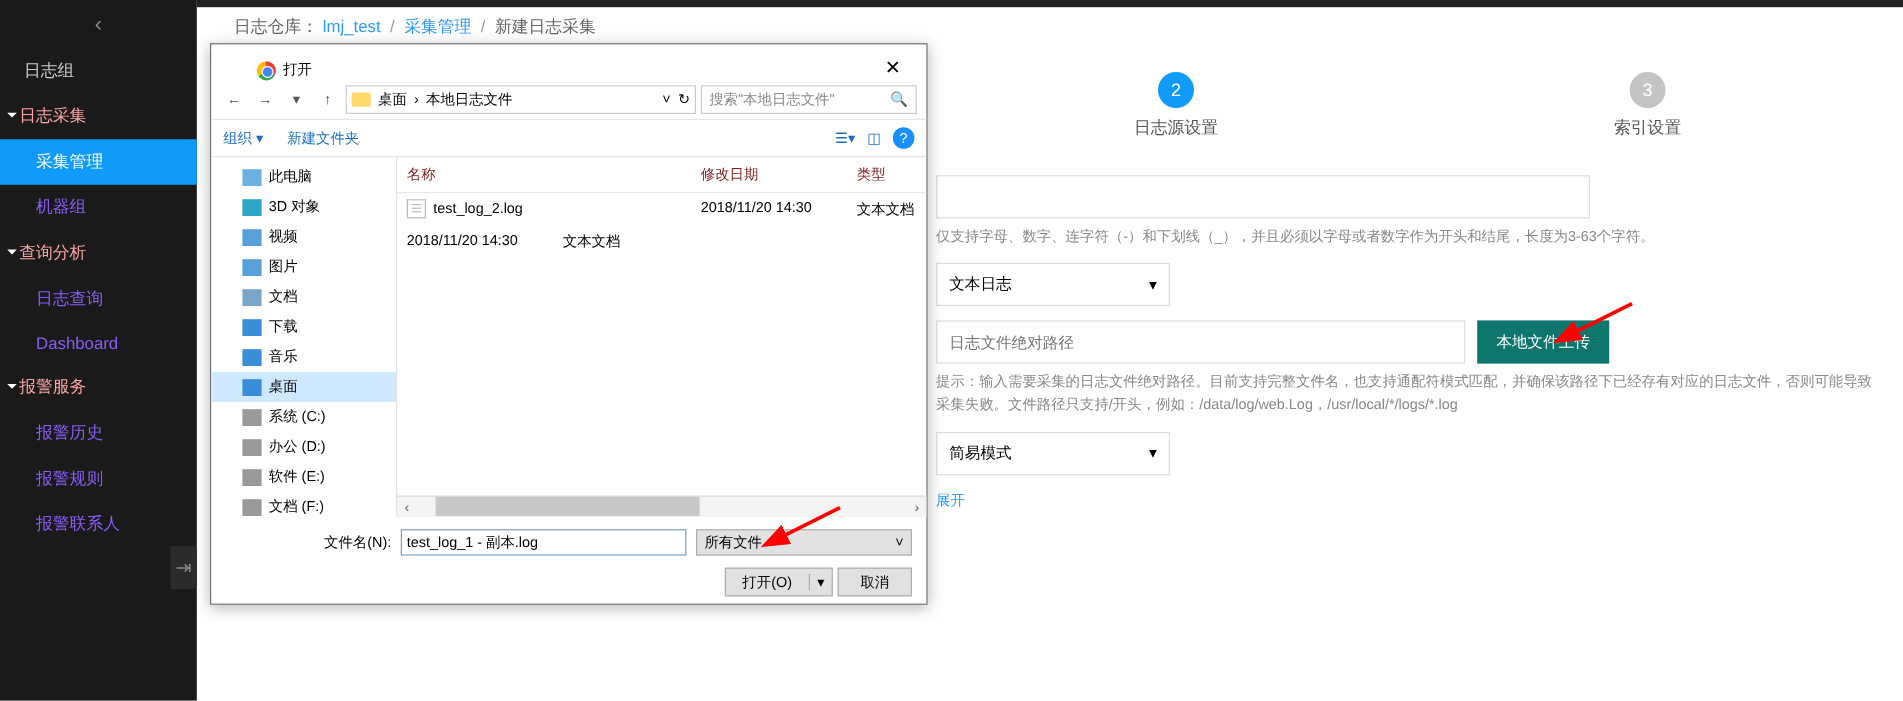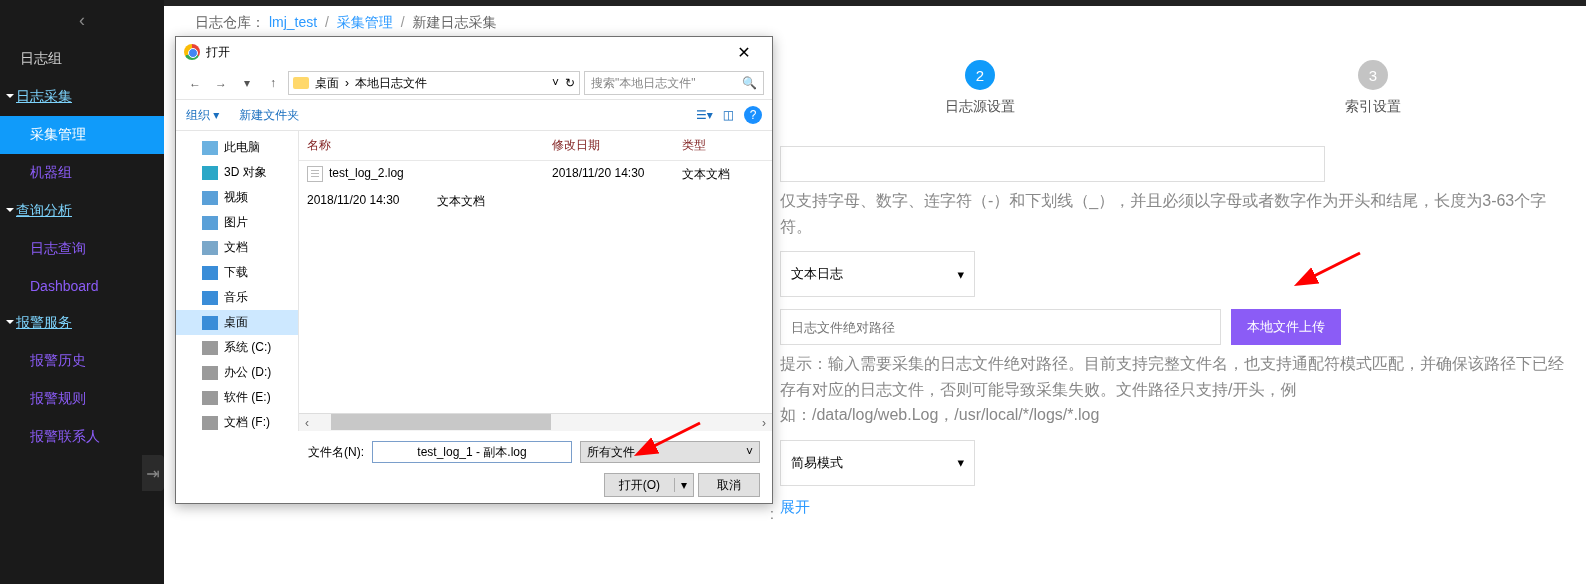--- a/index.html
+++ b/index.html
@@ -2,65 +2,65 @@
 <html><head>
 <meta charset="utf-8">
 <style>
   * { box-sizing: border-box; margin: 0; padding: 0; font-family: "Microsoft YaHei", Arial, sans-serif; }
   body { width: 1586px; height: 584px; background: #fff; position: relative; overflow: hidden; }
   
   
   .sidebar { position: absolute; left: 0; top: 0; width: 164px; height: 584px; background: #1a1a1a; color: #ccc; font-size: 14px; }
   .sidebar-collapse { height: 40px; display:flex; align-items:center; justify-content:center; color:#888; font-size:18px; }
   .side-item { padding: 10px 20px; cursor: pointer; }
-  .side-group { padding: 10px 16px; color: #7dd3fc; position: relative; text-decoration: underline; }
+  .side-group { padding: 10px 16px; color: #fca5a5; position: relative; }
   .side-group::before { content:''; position:absolute; left:6px; top:16px; border:4px solid transparent; border-top-color:#fff; }
   .side-sub { padding: 10px 30px; color: #8b5cf6; }
   .side-sub.active { background:#109bfa; color:#fff; }
   .expand-handle { position:absolute; left:142px; top:455px; width:22px; height:36px; background:#2b2b2b; border-radius:0 4px 4px 0; display:flex; align-items:center; justify-content:center; color:#888; }
   
   
   .topbar { position:absolute; left:164px; top:0; right:0; height:6px; background:#222; }
   .breadcrumb { position:absolute; left:195px; top:14px; font-size:14px; color:#666; }
   .breadcrumb a { color:#2b99ff; text-decoration:none; }
   .crumb-sep { margin:0 4px; color:#999; }
   
   
   .main { position:absolute; left:780px; top:60px; right:20px; }
   .steps { display:flex; justify-content:space-around; margin-bottom:30px; }
   .step { text-align:center; font-size:14px; color:#555; }
   .step-circle { width:30px; height:30px; border-radius:50%; background:#c4c4c4; color:#fff; display:flex; align-items:center; justify-content:center; margin:0 auto 8px; font-size:15px; }
   .step.active .step-circle { background:#109bfa; }
   .form-row { margin-bottom:12px; position:relative; }
   .text-input { width:545px; height:36px; border:1px solid #ddd; padding:0 10px; font-size:13px; }
-  .helper { font-size:16px; color:#888; margin-top:6px; line-height:1.6; }
-  .select-box { width:195px; height:46px; border:1px solid #ddd; padding:0 10px; font-size:13px; display:flex; align-items:center; justify-content:space-between; cursor:pointer; }
+  .helper { font-size:12px; color:#888; margin-top:6px; line-height:1.6; }
+  .select-box { width:195px; height:36px; border:1px solid #ddd; padding:0 10px; font-size:13px; display:flex; align-items:center; justify-content:space-between; cursor:pointer; }
   .path-row { display:flex; gap:10px; }
   .path-input { width:441px; height:36px; border:1px solid #ddd; padding:0 10px; font-size:13px; }
-  .upload-btn { background:#8b5cf6; color:#fff; border:none; height:36px; padding:0 16px; font-size:13px; cursor:pointer; }
-  .link { color:#2b99ff; font-size:15px; cursor:pointer;text-align:right; }
+  .upload-btn { background:#0f766e; color:#fff; border:none; height:36px; padding:0 16px; font-size:13px; cursor:pointer; }
+  .link { color:#2b99ff; font-size:12px; cursor:pointer;text-align:right; }
   .colon { position:absolute; left:-10px; top:8px; color:#777; font-size:14px; }
   
   
   .dialog { position:absolute; left:175px; top:36px; width:598px; height:468px; background:#fff; border:1px solid #707070; box-shadow:0 3px 12px rgba(0,0,0,0.3); }
-  .dlg-title { height:30px; display:flex; align-items:center; padding:0 8px; font-size:12px; }
+  .dlg-title { height:30px; display:flex; align-items:flex-end; padding:0 8px; font-size:12px;margin-left:30px; }
   .dlg-title .chrome-ico { width:16px; height:16px; border-radius:50%; background:conic-gradient(#ea4335 0 33%, #34a853 33% 66%, #fbbc05 66% 100%); margin-right:6px; position:relative; }
   .dlg-title .chrome-ico::after{content:'';position:absolute;left:4px;top:4px;width:8px;height:8px;border-radius:50%;background:#4285f4;border:1px solid #fff;}
   .dlg-close { margin-left:auto; width:40px; text-align:center; font-size:16px; cursor:pointer; }
   .dlg-nav { height:32px; display:flex; align-items:center; padding:0 8px; gap:4px; font-size:12px; }
   .nav-btn { width:22px; height:22px; display:flex; align-items:center; justify-content:center; color:#555; cursor:pointer; }
   .addr-bar { flex:1; height:24px; border:1px solid #ccc; display:flex; align-items:center; padding:0 4px; gap:6px; }
   .addr-bar .folder-ico{width:16px;height:12px;background:#ffd86b;border-radius:2px;display:inline-block;}
   .addr-seg{display:flex;align-items:center;gap:6px;}
   .search-bar{width:180px;height:24px;border:1px solid #ccc;display:flex;align-items:center;padding:0 6px;color:#888;justify-content:space-between;}
   .dlg-toolbar{height:32px;border-top:1px solid #e5e5e5;border-bottom:1px solid #e5e5e5;display:flex;align-items:center;padding:0 10px;font-size:12px;color:#1a6fbf;gap:20px;}
   .dlg-toolbar .right{margin-left:auto;display:flex;gap:10px;align-items:center;}
   .help-ico{width:18px;height:18px;border-radius:50%;background:#1a90ff;color:#fff;display:flex;align-items:center;justify-content:center;font-size:12px;}
   .dlg-body{display:flex;height:300px;}
-  .tree{width:123px;border-right:1px solid #e5e5e5;font-size:12px;overflow:hidden;padding-top:4px;}
+  .tree{width:155px;border-right:1px solid #e5e5e5;font-size:12px;overflow:hidden;padding-top:4px;}
   .tree-item{padding:4px 10px 4px 26px;display:flex;align-items:center;gap:6px;cursor:pointer;white-space:nowrap;}
   .tree-item.sel{background:#cde8ff;}
   .tree-item .ico{width:16px;height:14px;display:inline-block;}
   .ico-pc{background:#6bb1e0;}
   .ico-3d{background:#2aa7c7;}
   .ico-vid{background:#5aa0d8;}
   .ico-pic{background:#5aa0d8;}
   .ico-doc{background:#7aa7c9;}
   .ico-dl{background:#3a8dd8;}
   .ico-music{background:#3a8dd8;}
@@ -75,21 +75,21 @@
   .fl-row{display:flex;padding:3px 0;cursor:pointer;}
   .fl-row div{padding:2px 8px;}
   .fl-row .file-ico{width:16px;height:16px;border:1px solid #bbb;display:inline-block;margin-right:6px;vertical-align:middle;position:relative;}
   .fl-row .file-ico::after{content:'';position:absolute;left:3px;top:3px;right:3px;height:1px;background:#bbb;box-shadow:0 3px 0 #bbb,0 6px 0 #bbb;}
   .hscroll{position:absolute;left:0;right:0;bottom:0;height:18px;border-top:1px solid #ddd;background:#f4f4f4;display:flex;}
   .hscroll .thumb{margin-left:16px;width:220px;height:16px;background:#c8c8c8;}
   .hscroll .arr{width:16px;display:flex;align-items:center;justify-content:center;color:#666;}
   .dlg-foot{padding:10px 12px;font-size:12px;}
   .foot-row1{display:flex;align-items:center;gap:8px;margin-bottom:10px;justify-content:flex-end;}
   .fn-label{}
-  .fn-input{width:200px;height:22px;border:1px solid #7a9ecb;padding:0 4px;font-size:12px;text-align:center;}
+  .fn-input{width:238px;height:22px;border:1px solid #7a9ecb;padding:0 4px;font-size:12px;}
   .ft-select{width:180px;height:22px;border:1px solid #adadad;background:#e1e1e1;padding:0 6px;display:flex;align-items:center;justify-content:space-between;cursor:pointer;}
   .foot-row2{display:flex;gap:4px;justify-content:flex-end;}
   .win-btn{height:24px;border:1px solid #adadad;background:#e1e1e1;padding:0 18px;font-size:12px;cursor:pointer;display:flex;align-items:center;}
   .win-btn.split{padding:0;}
   .win-btn.split span{padding:0 14px;}
   .win-btn.split .dd{border-left:1px solid #adadad;padding:0 6px;}
   
   
   .arrow{position:absolute;pointer-events:none;}
   .arrow svg{overflow:visible;}

